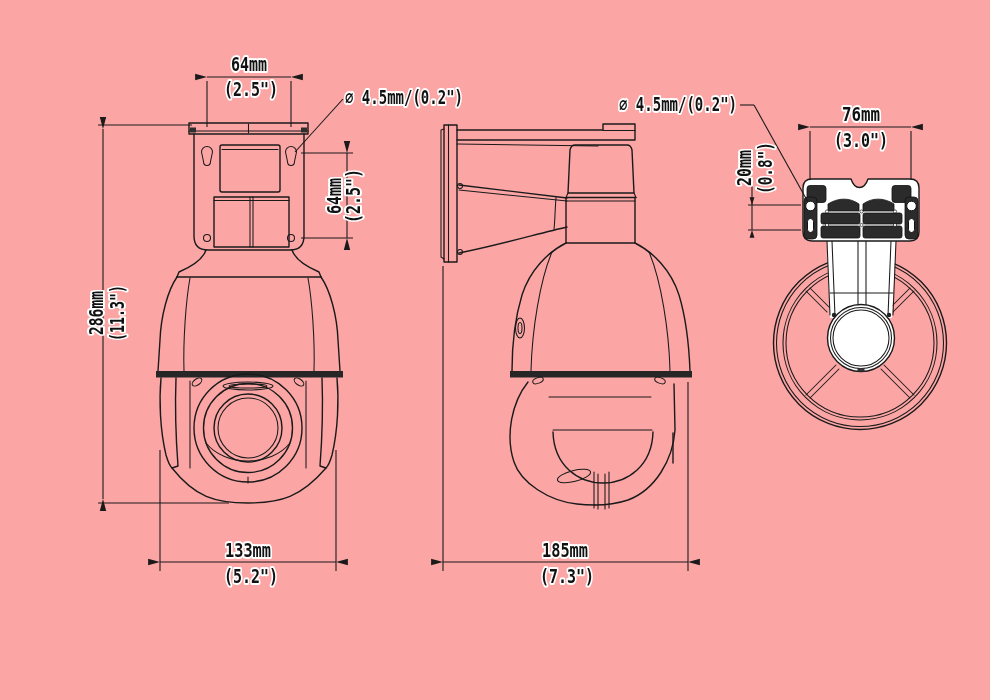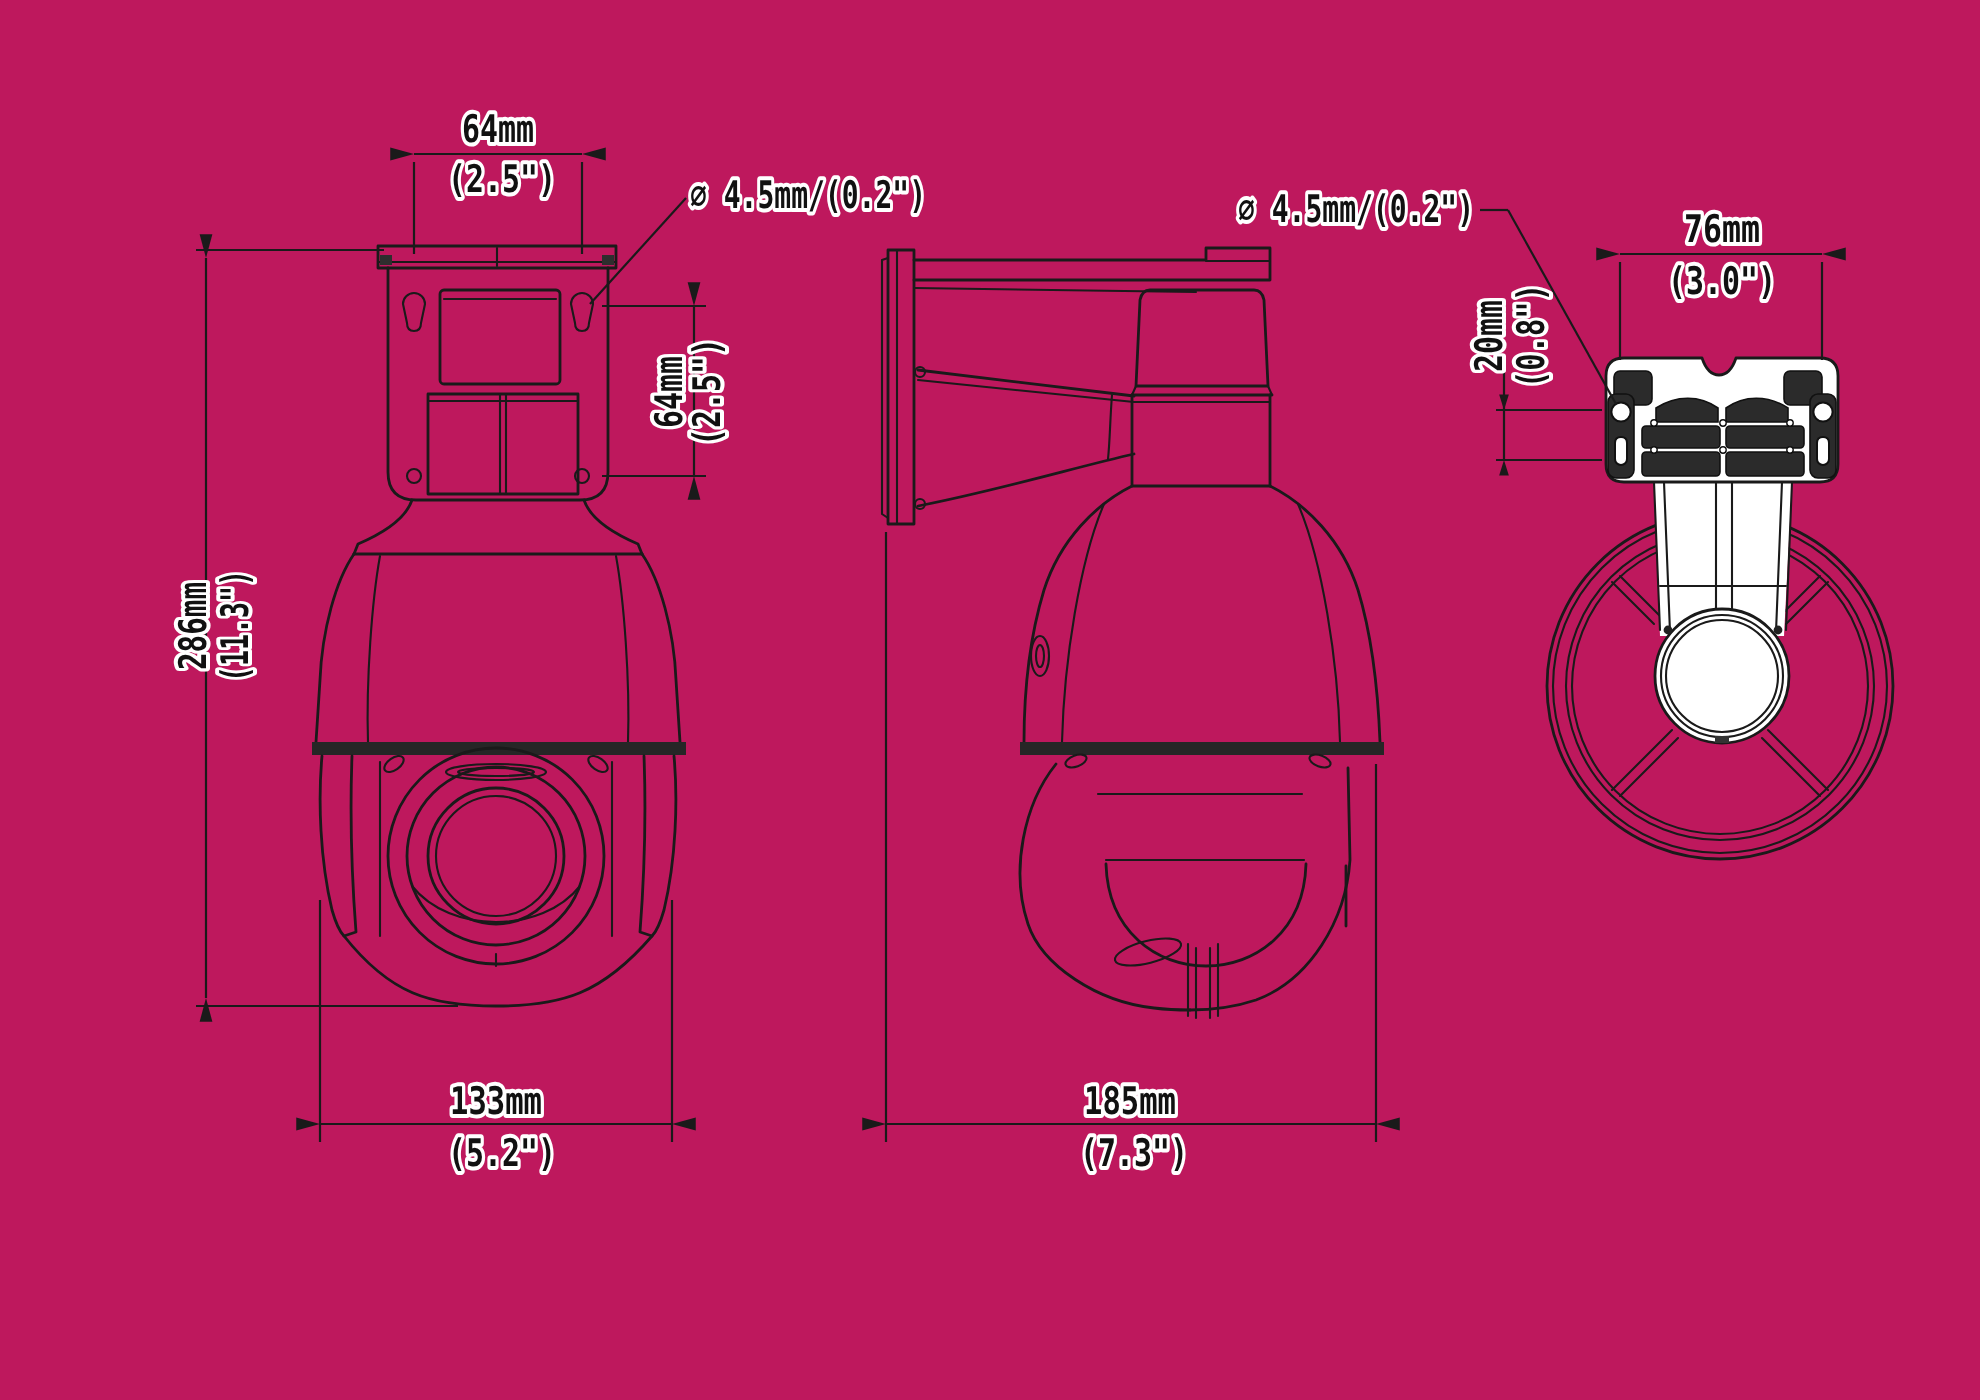--- a/index.html
+++ b/index.html
@@ -1,16 +1,16 @@
 <!DOCTYPE html>
 <html><head>
 <meta charset="utf-8">
 <style>
   html,body{margin:0;padding:0;background:#fff;}
-  .canvas{width:990px;height:700px;background:#be185d;position:relative;overflow:hidden;}
+  .canvas{width:990px;height:700px;background:#fca5a5;position:relative;overflow:hidden;}
   svg{display:block;}
   .ln{stroke:#1a1a1a;fill:none;stroke-width:1.4;stroke-linecap:round;stroke-linejoin:round;}
   .thin{stroke-width:1.05;}
   .dl{stroke:#1a1a1a;fill:none;stroke-width:1.1;stroke-linecap:butt;}
   .filldark{fill:#262626;stroke:none;}
   .rib{fill:#2b2b2b;stroke:#111;stroke-width:0.8;}
   .whitefill{fill:#ffffff;}
   .dim{font-family:"DejaVu Sans Mono","Liberation Mono",monospace;font-size:19px;font-weight:bold;fill:#111;
        paint-order:stroke fill;stroke:#ffffff;stroke-width:4px;stroke-linejoin:round;}
 </style>

